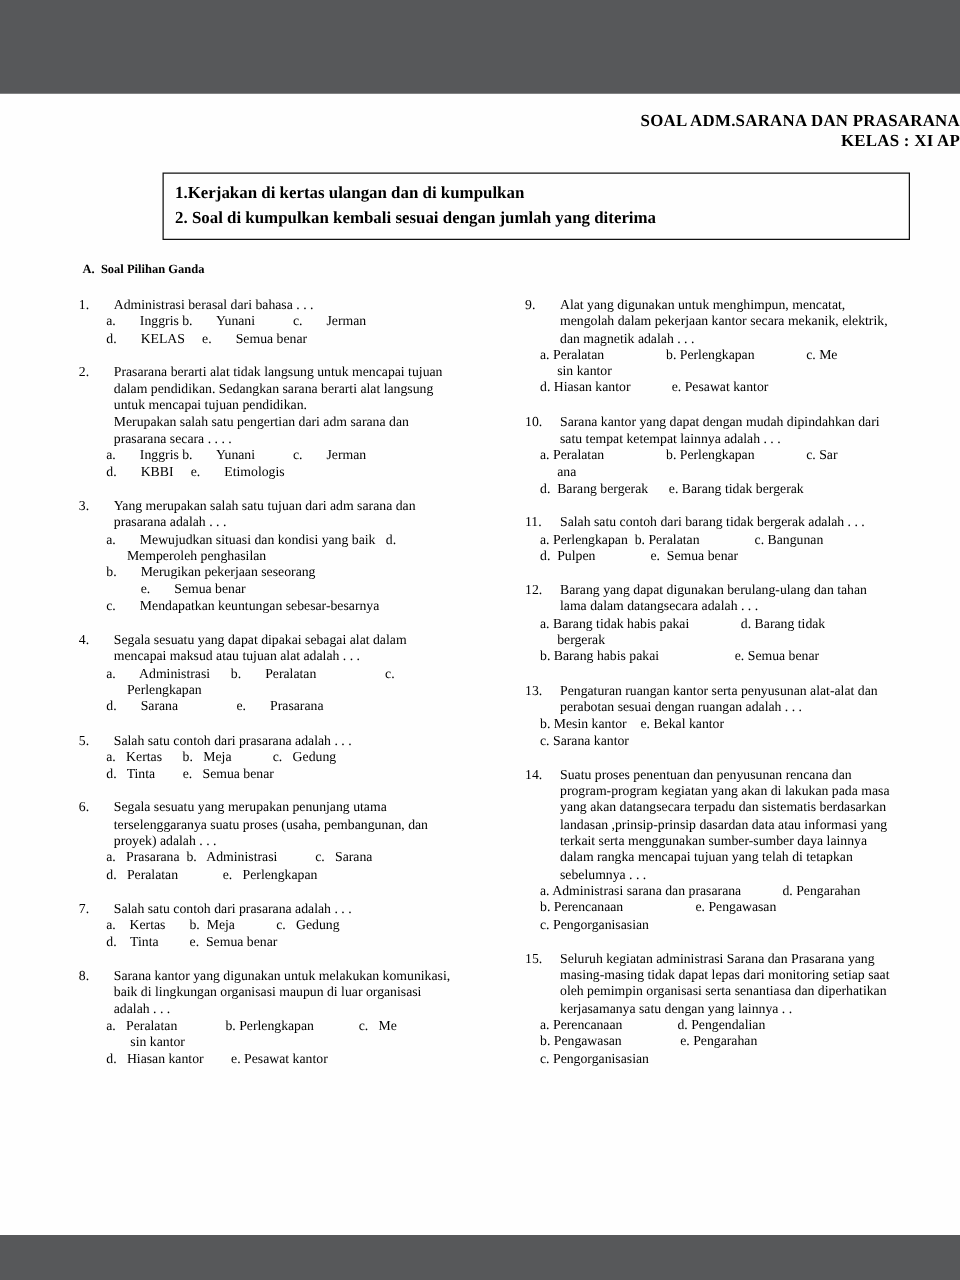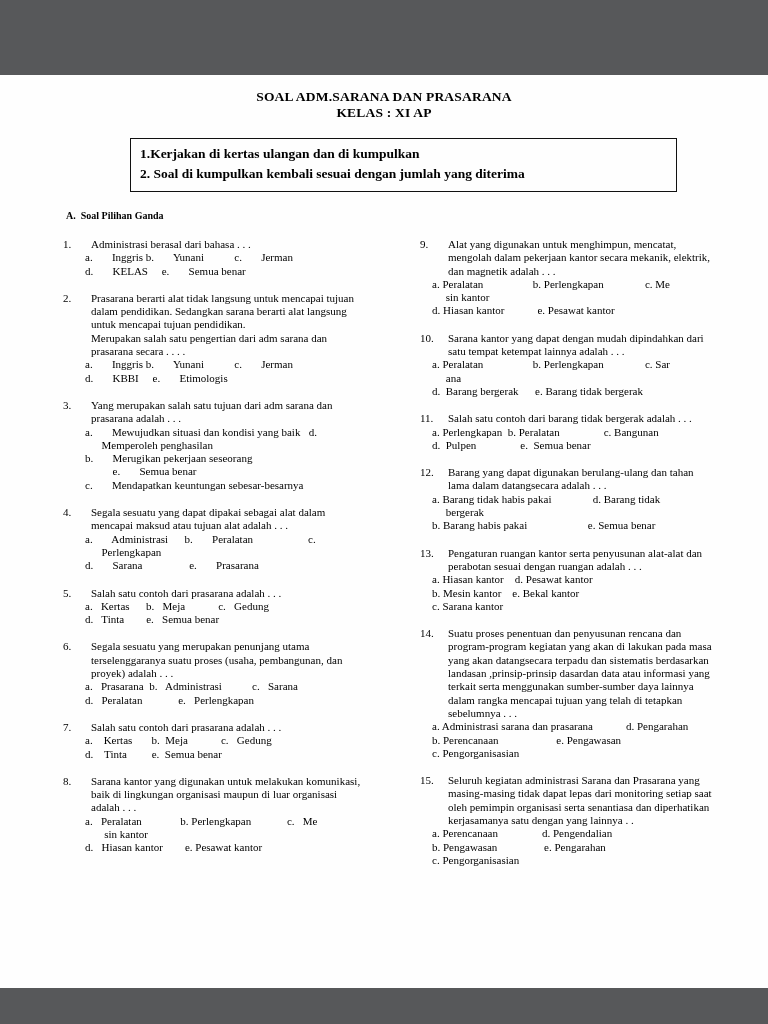--- a/index.html
+++ b/index.html
@@ -12,29 +12,29 @@
     overflow: hidden;
   }
   .viewer { position: relative; width: 768px; height: 1024px; background: #57585a; overflow: hidden; }
   .page {
     position: absolute; left: 0; top: 75px;
     width: 768px; height: 913px;
     background: #fefefe;
   }
   .doc-title {
     padding-top: 14px;
-    text-align: center;
+    text-align: right;
     font-weight: 700;
     font-size: 13.5px;
     line-height: 16px;
     letter-spacing: 0.2px;
   }
   .instruction-box {
     margin: 17px 0 0 130px;
-    width: 547px;
+    width: 598px;
     border: 1.5px solid #111;
     padding: 5px 9px 7px;
     font-weight: 700;
     font-size: 13.5px;
     line-height: 20px;
   }
   .section-heading {
     margin: 18px 0 0 66px;
     font-weight: 700;
     font-size: 10px;
@@ -202,21 +202,20 @@
               <div class="opt-line">     bergerak</div>
               <div class="opt-line">b. Barang habis pakai                      e. Semua benar</div>
             </div>
           </div>
           <div class="q">
             <div class="q-row">
               <span class="q-num">13.</span>
               <div class="q-body">Pengaturan ruangan kantor serta penyusunan alat-alat dan perabotan sesuai dengan ruangan adalah . . .</div>
             </div>
             <div class="q-opts">
-              <div class="opt-line">a. Hiasan kantor    d. Pesawat kantor</div>
               <div class="opt-line">b. Mesin kantor    e. Bekal kantor</div>
               <div class="opt-line">c. Sarana kantor</div>
             </div>
           </div>
           <div class="q">
             <div class="q-row">
               <span class="q-num">14.</span>
               <div class="q-body">Suatu proses penentuan dan penyusunan rencana dan program-program kegiatan yang akan di lakukan pada masa yang akan datangsecara terpadu dan sistematis berdasarkan landasan ,prinsip-prinsip dasardan data atau informasi yang terkait serta menggunakan sumber-sumber daya lainnya dalam rangka mencapai tujuan yang telah di tetapkan sebelumnya . . .</div>
             </div>
             <div class="q-opts">

